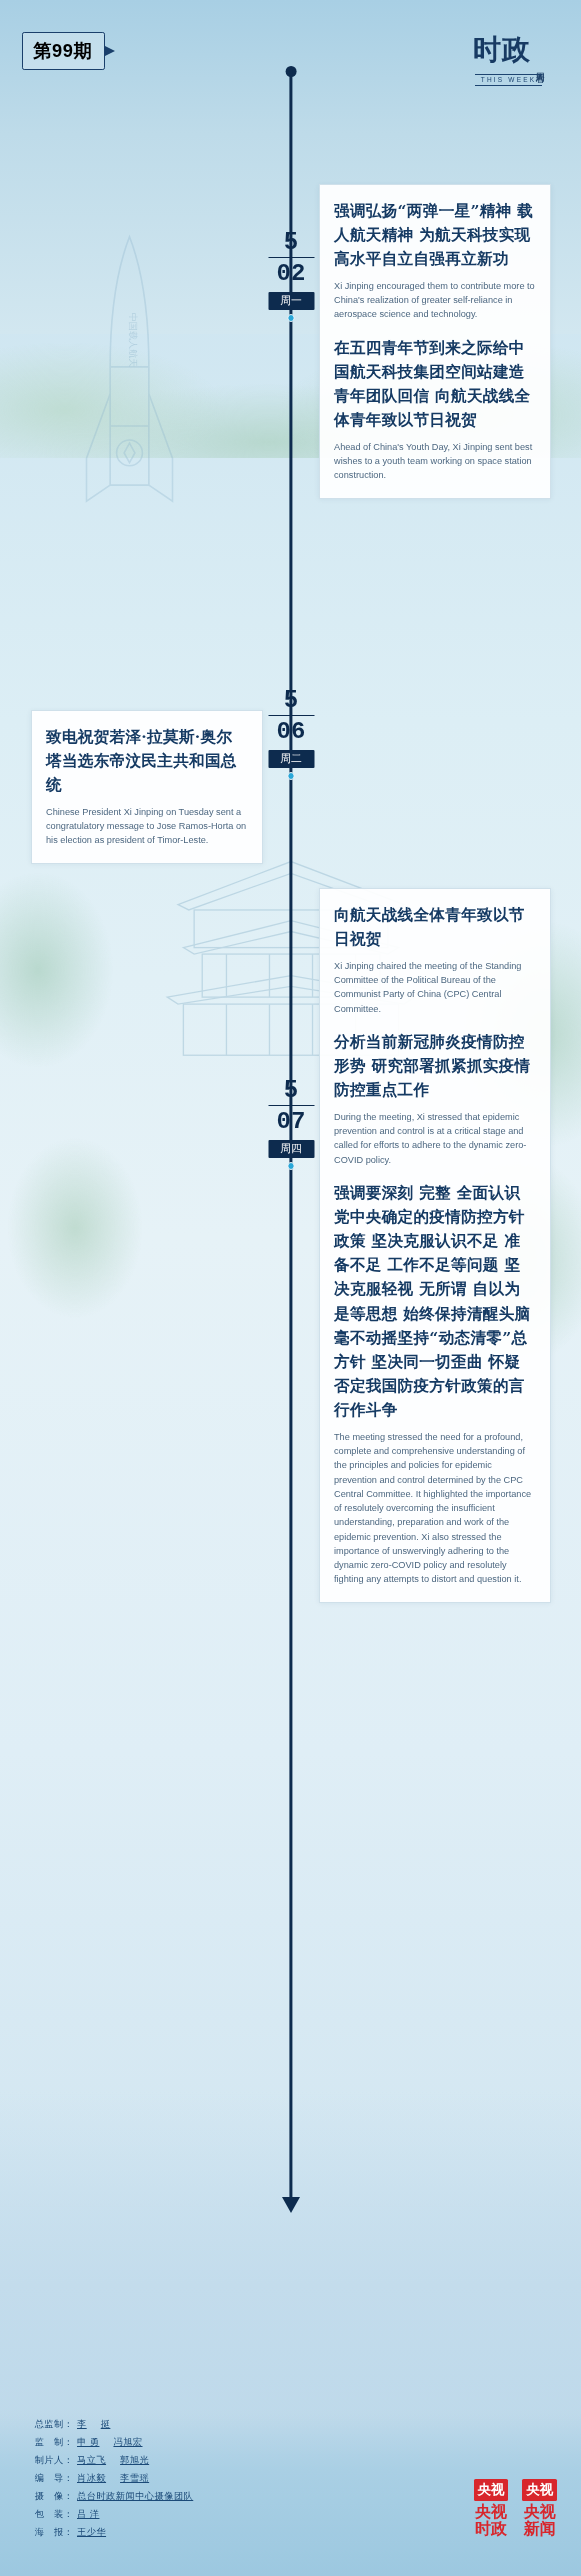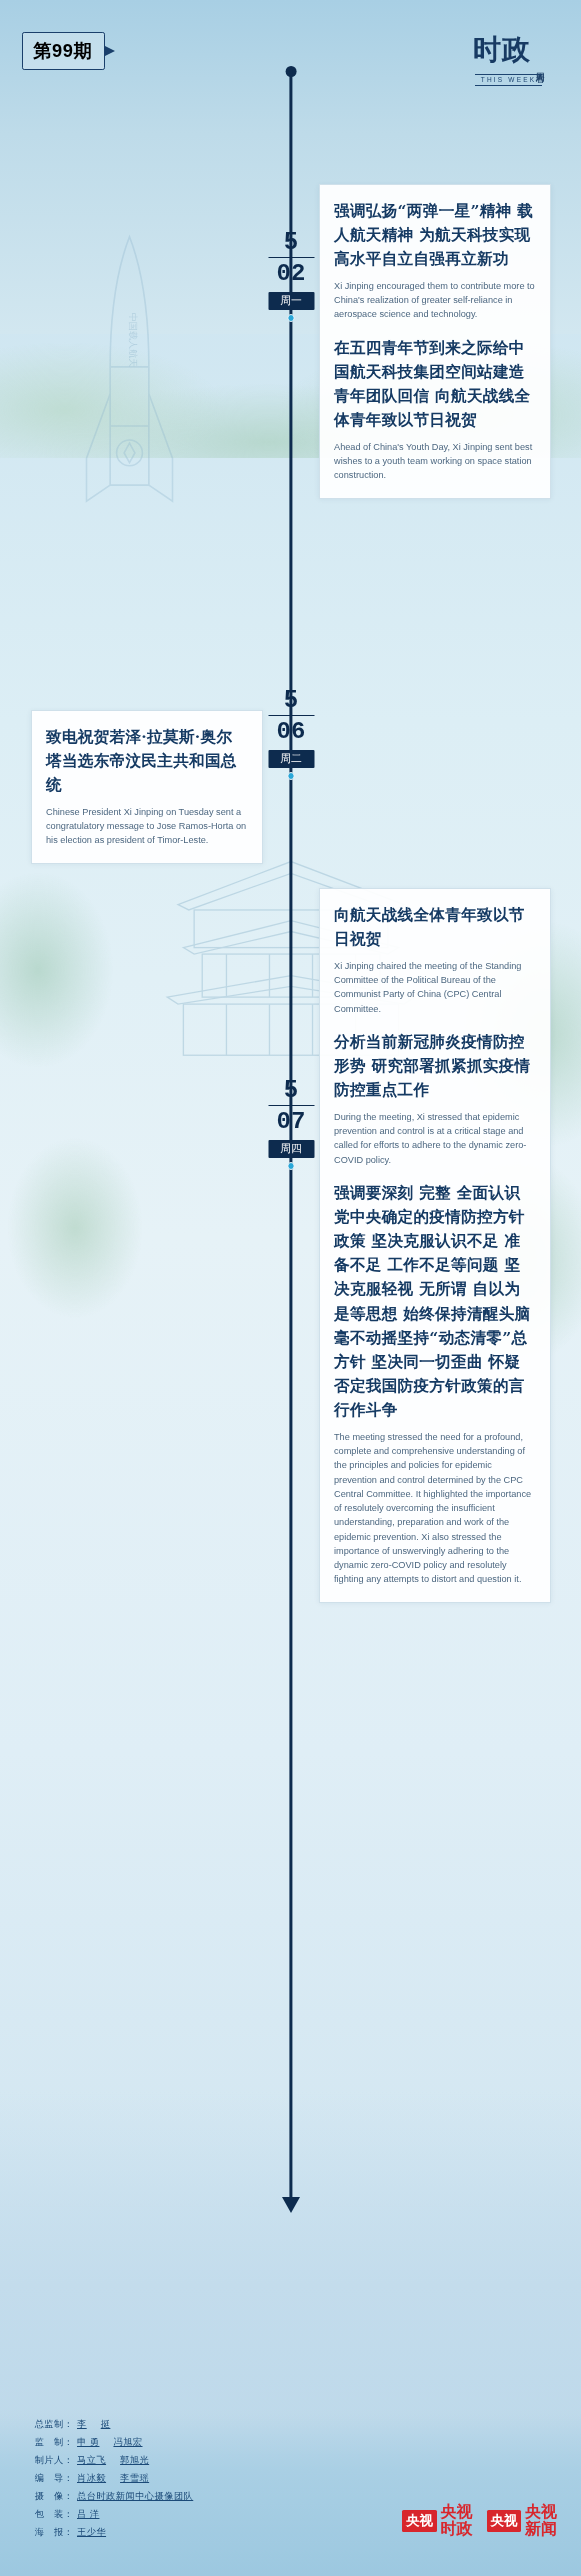--- a/index.html
+++ b/index.html
@@ -158,21 +158,21 @@
     color:#1b4a78; font-size: 9.2px; line-height: 1.95; text-align: center;
   }
   .credits .row { display:flex; }
   .credits .lbl { width: 46px; letter-spacing: 0.5px; }
   .credits .val { letter-spacing: 0.5px; text-decoration: underline; }
   .credits .val span { margin-right: 14px; }
   .brands {
     position:absolute; right: 25px; bottom: 38px;
     display:flex; gap: 14px; align-items:center;
   }
-  .brand { display:flex; align-items:center; gap: 3.8px; }
+  .brand { display:flex; align-items:center; gap: 3.8px; flex-direction: column; }
   .brand .mark {
     background:#d8262c; color:#fff; font-weight:bold; font-size: 13.5px;
     padding: 4.3px 3.8px; border-radius: 1.6px; line-height:1;
     display:flex; flex-direction:column; align-items:center;
     font-family:"DejaVu Serif", serif;
   }
   .brand .mark .l1 { letter-spacing:0; }
   .brand .txt {
     color:#d8262c; font-size: 16px; font-weight:bold; line-height:1.05;
     font-family:"DejaVu Serif", serif;

